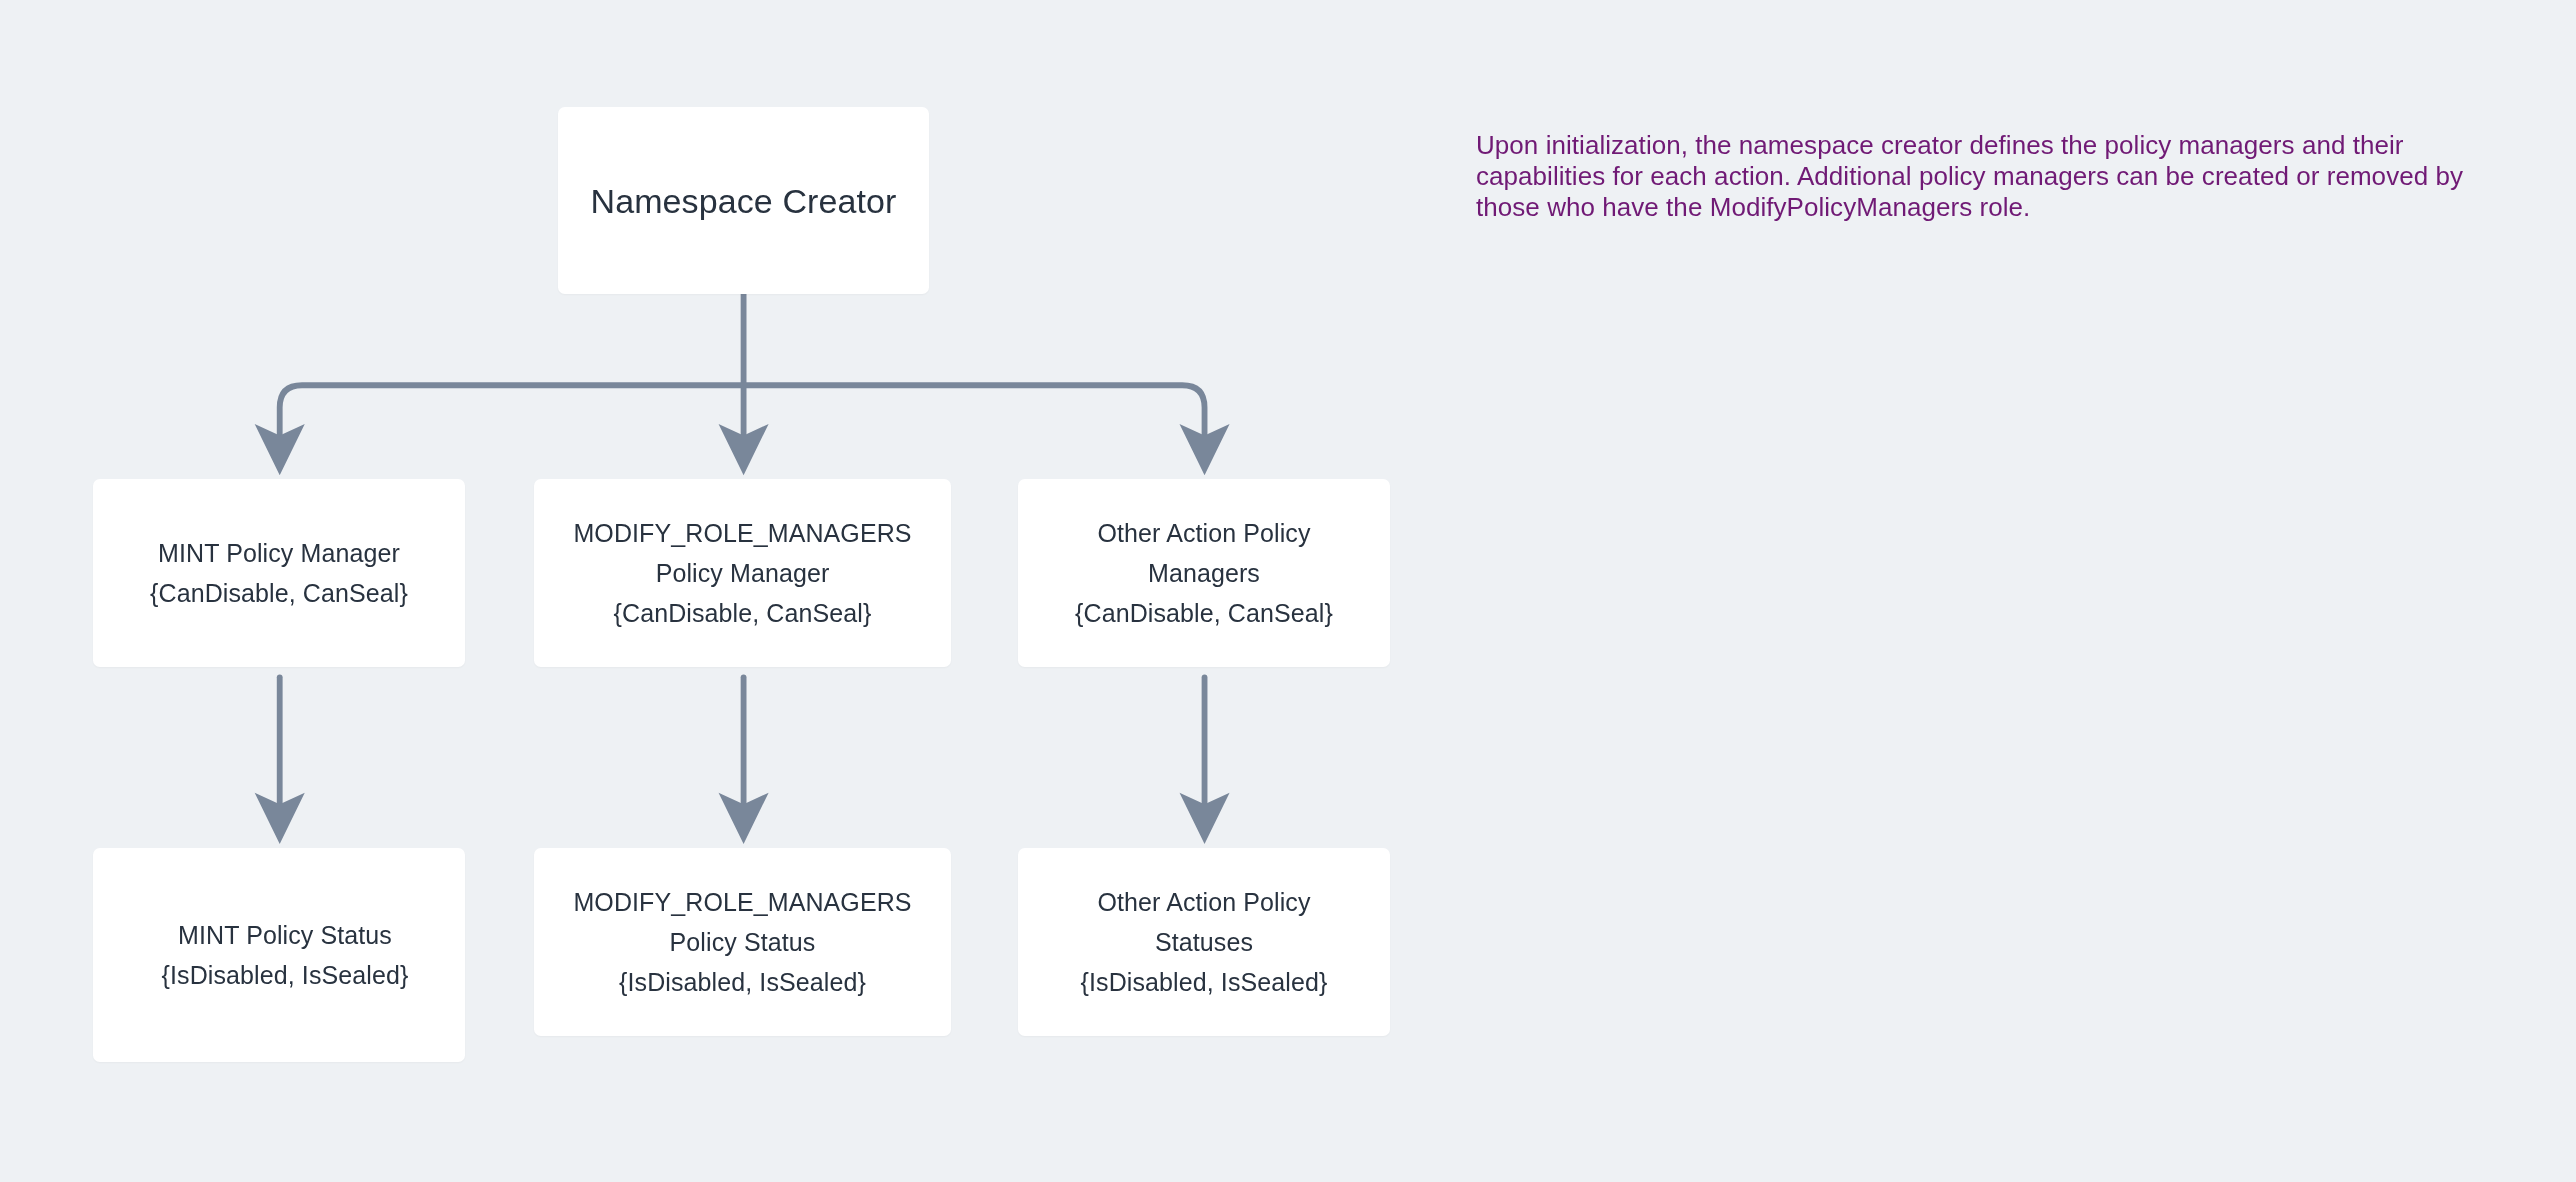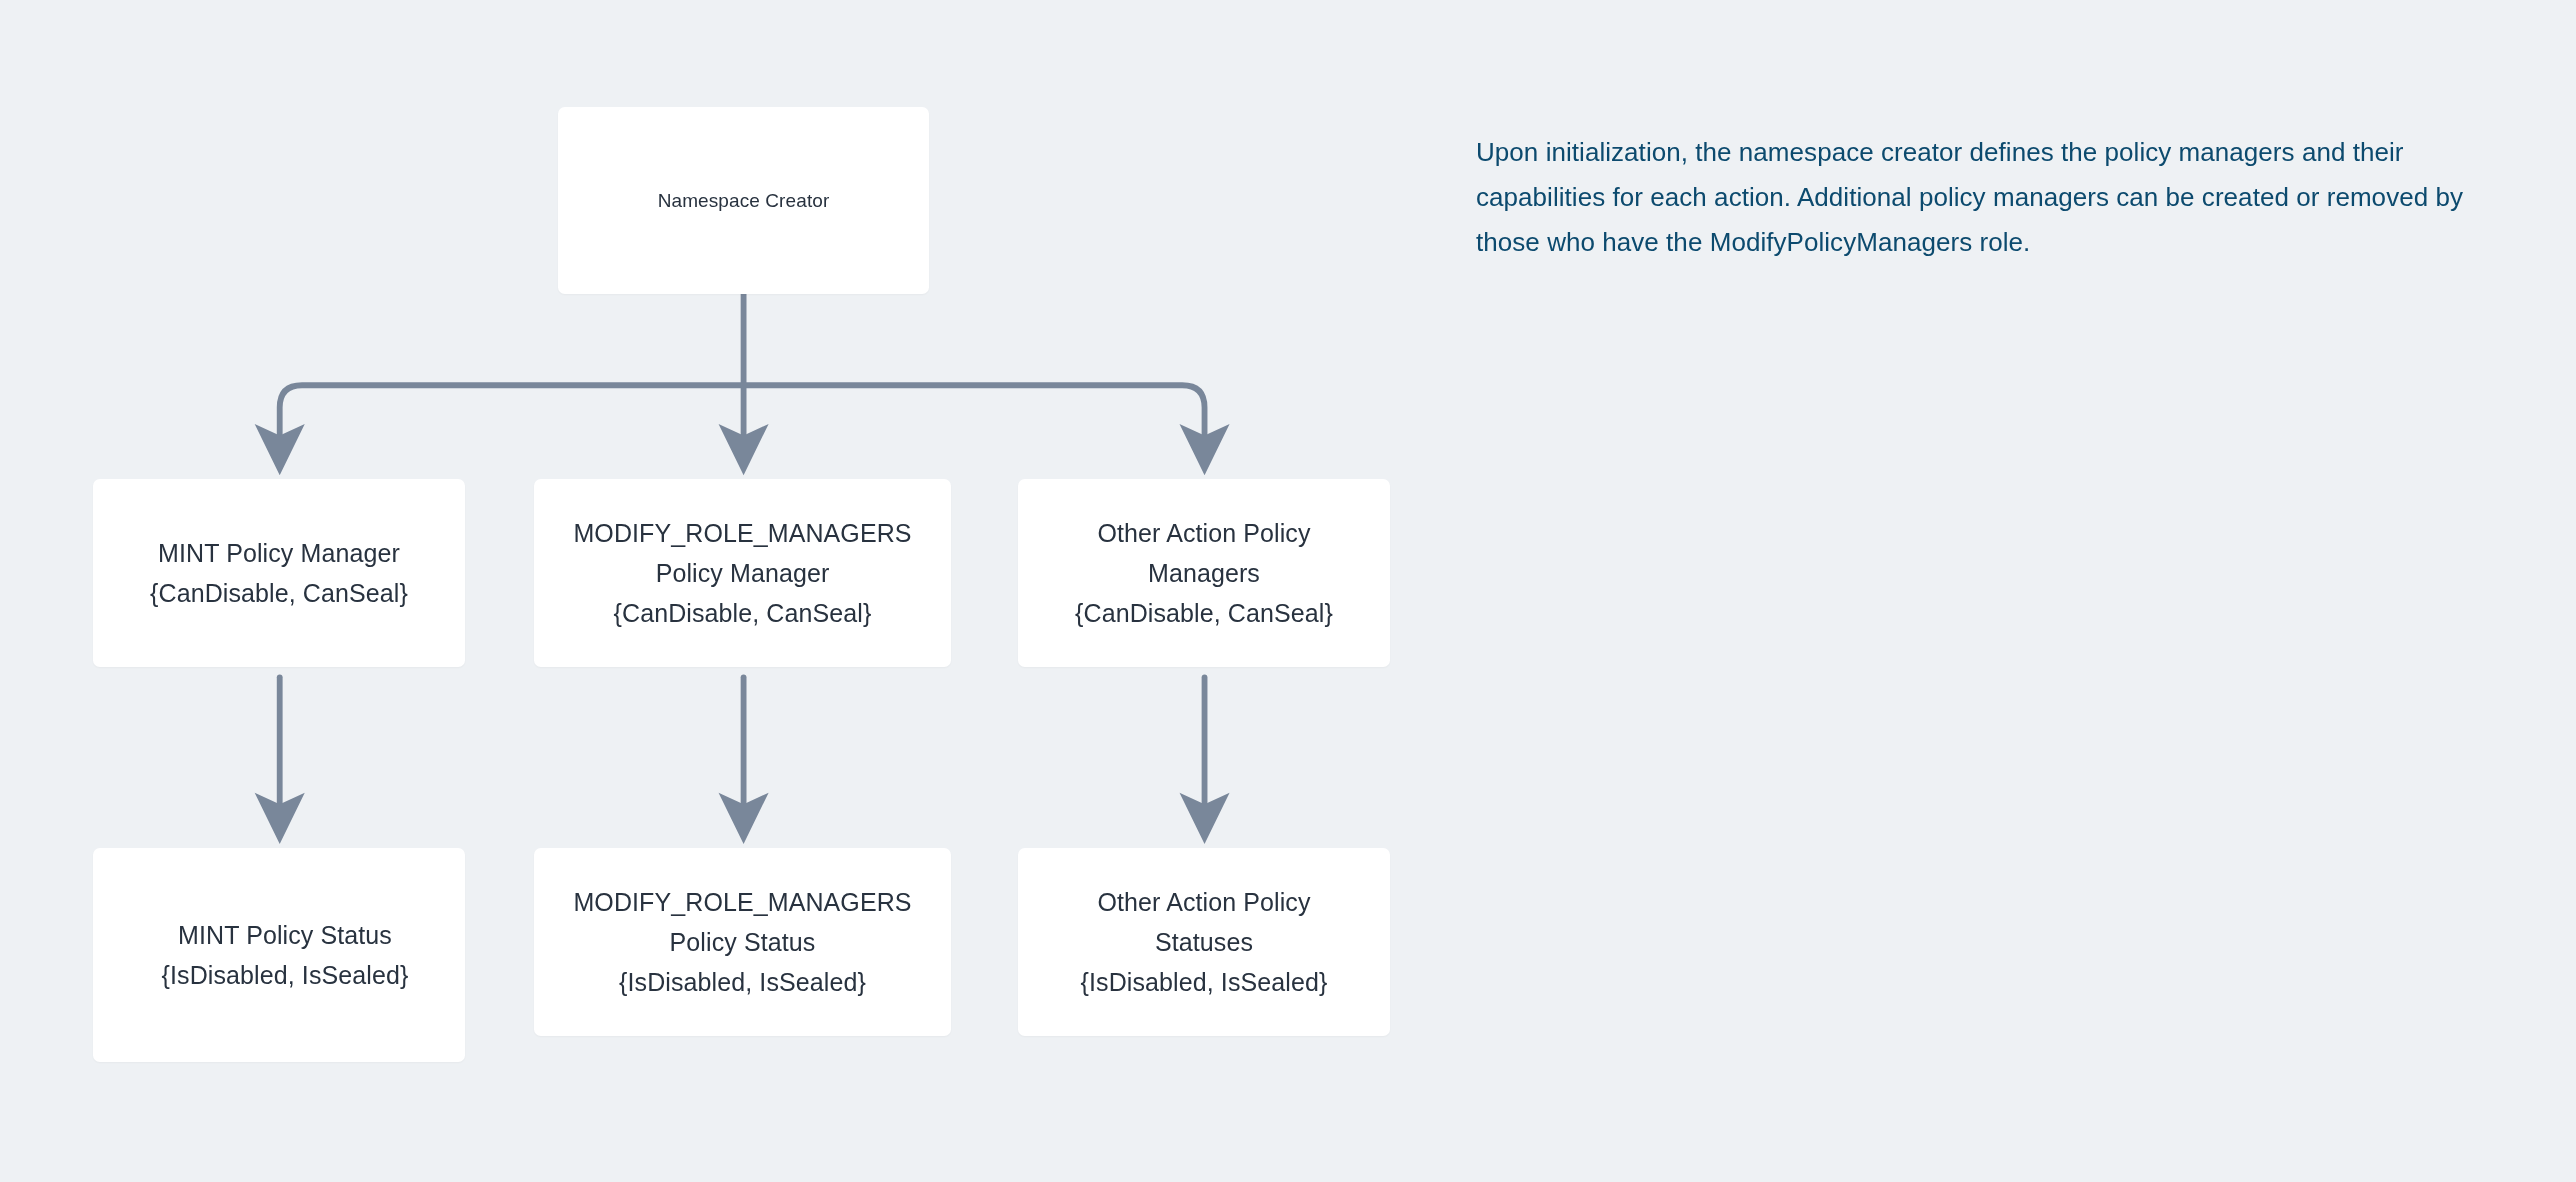--- a/index.html
+++ b/index.html
@@ -41,27 +41,27 @@
   }
   .node-label {
     font-size: 25px;
     line-height: 40px;
     letter-spacing: 0.1px;
     color: #28323f;
     white-space: pre-line;
     padding: 0 13.6px;
   }
   .node-root .node-label {
-    font-size: 19px;
+    font-size: 34px;
   }
   .note {
     position: absolute;
     font-size: 26px;
-    line-height: 45px;
-    color: #0c4a6e;
+    line-height: 31px;
+    color: #701a75;
     letter-spacing: 0.05px;
   }
   .note-0 { left: 1476px; top: 104px; width: 990px; }
   .note-1 { left: 1476px; top: 482px; width: 990px; }
   .note-2 { left: 1476px; top: 859px; width: 990px; }
 </style>
 </head>
 <body>
 
 <div id="canvas">

